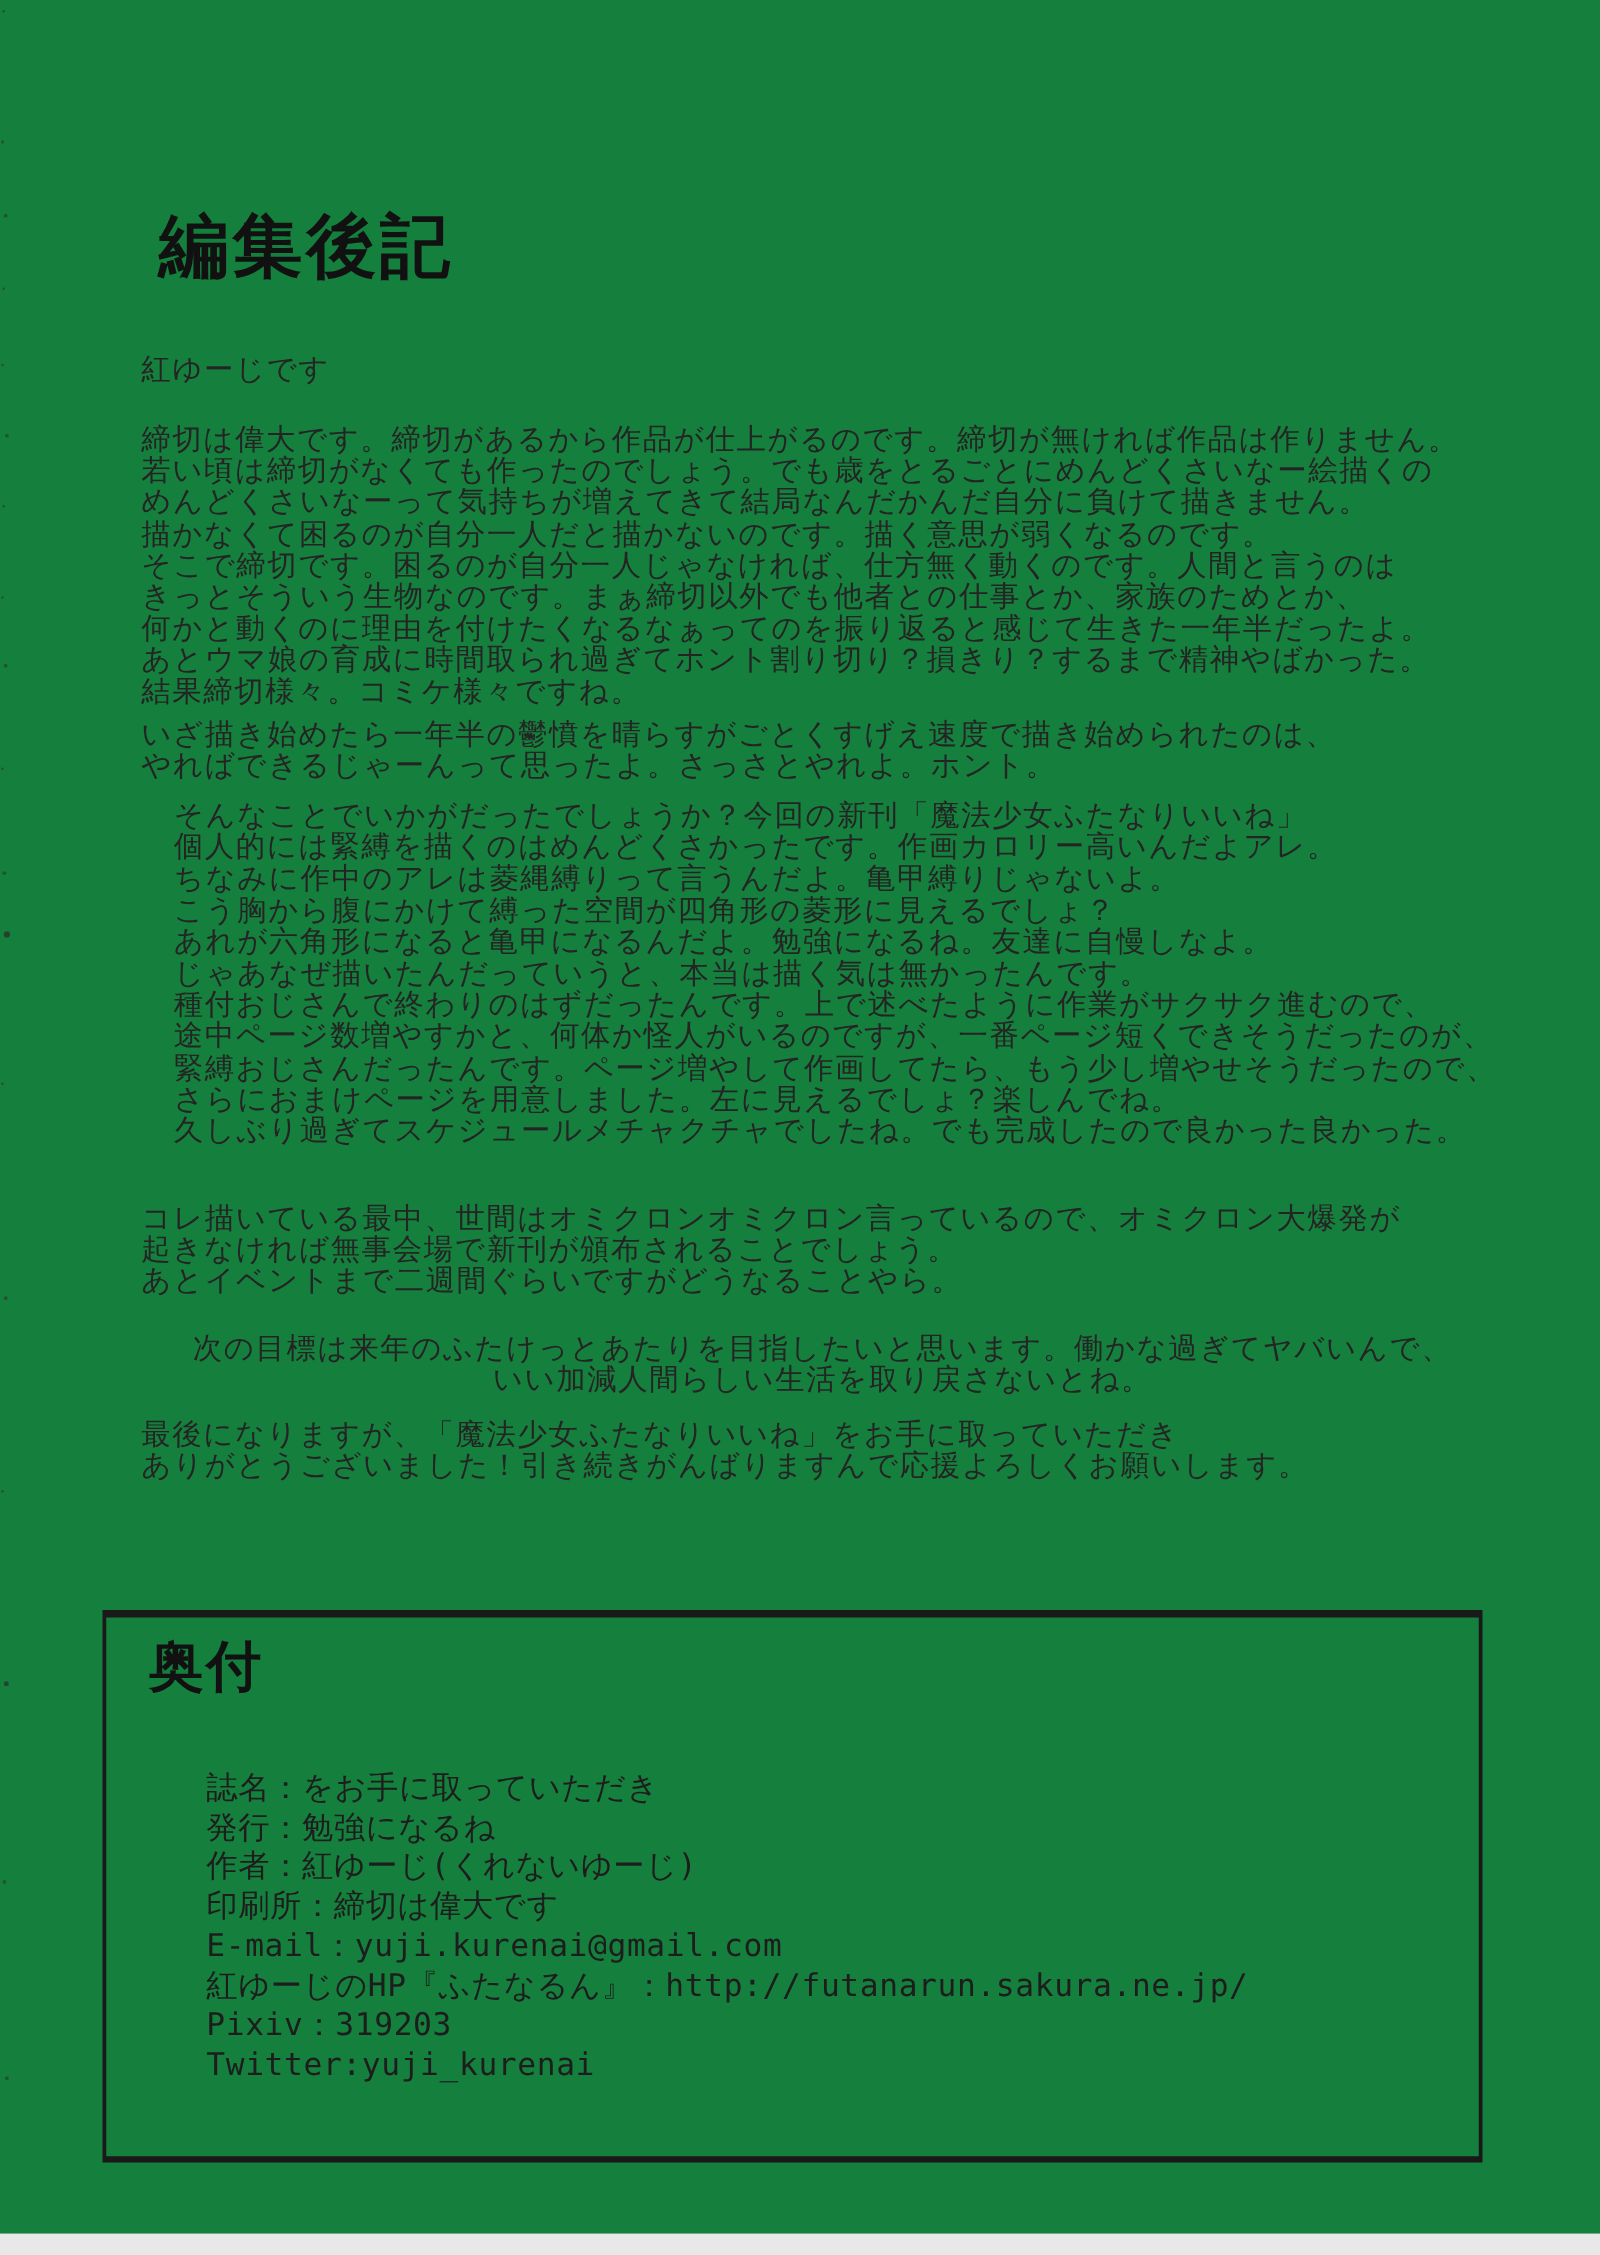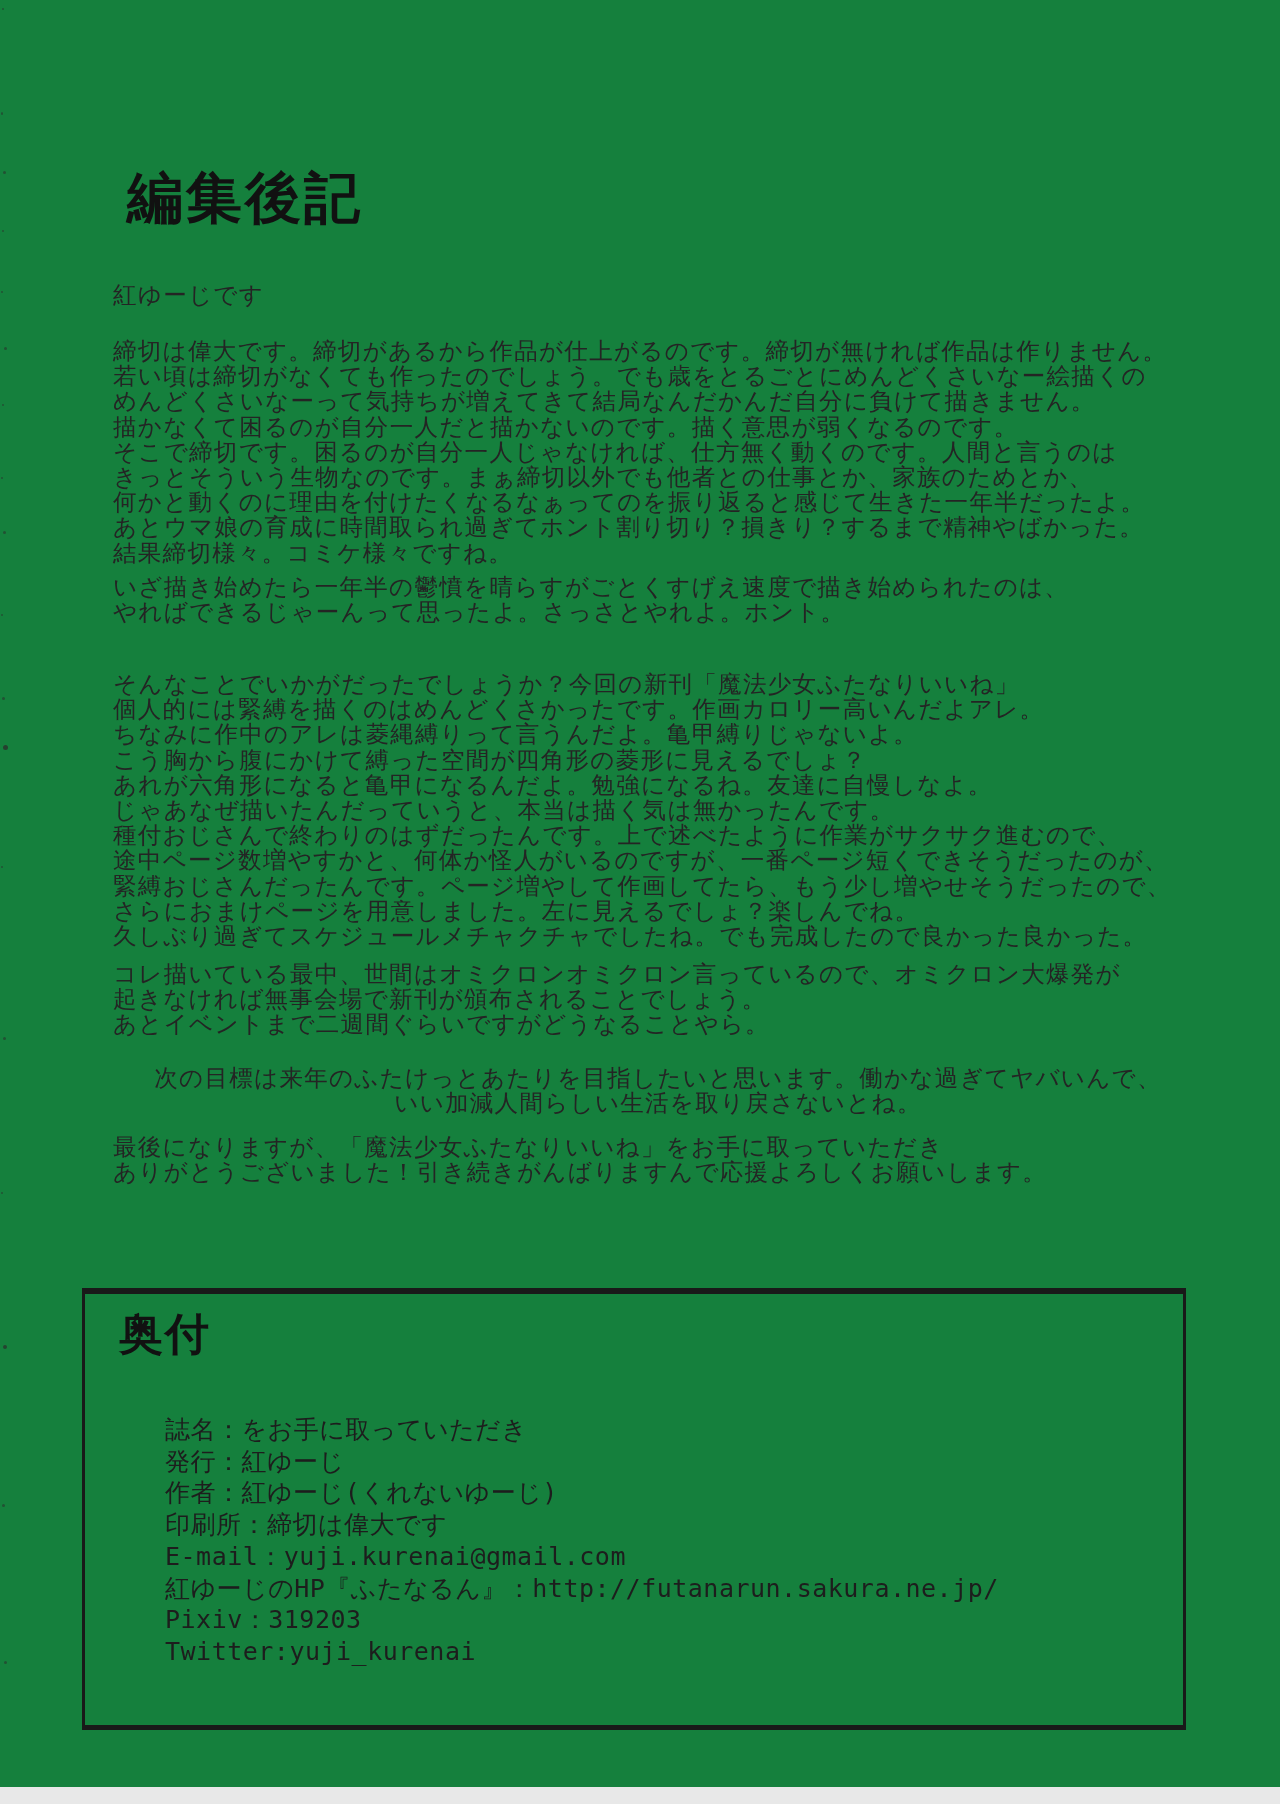--- a/index.html
+++ b/index.html
@@ -42,21 +42,21 @@
     width: 1090px;
     margin: 0;
     font-size: 23.5px;
     line-height: 25.2px;
     letter-spacing: 1.3px;
     color: #242424;
     white-space: pre-line;
   }
   .para-1 { top: 339px; }
   .para-2 { top: 575px; }
-  .para-3 { top: 672px; }
+  .para-3 { top: 640px; margin-left: 26px; }
   .para-4 { top: 962px; }
   .para-5 { top: 1066px; text-align: center; }
   .para-6 { top: 1135px; }
 
   .colophon-box {
     position: absolute;
     left: 82px;
     top: 1288px;
     width: 1104px;
     height: 442px;
@@ -132,21 +132,21 @@
 あとイベントまで二週間ぐらいですがどうなることやら。</p>
   <p class="para para-5">次の目標は来年のふたけっとあたりを目指したいと思います。働かな過ぎてヤバいんで、
 いい加減人間らしい生活を取り戻さないとね。</p>
   <p class="para para-6">最後になりますが、「魔法少女ふたなりいいね」をお手に取っていただき
 ありがとうございました！引き続きがんばりますんで応援よろしくお願いします。</p>
 
   <div class="colophon-box">
     <div class="colophon-heading">奥付</div>
     <div class="colophon-entries">
         <div class="colophon-line">誌名：をお手に取っていただき</div>
-        <div class="colophon-line">発行：紅ゆーじ</div>
+        <div class="colophon-line">発行：勉強になるね</div>
         <div class="colophon-line">作者：紅ゆーじ(くれないゆーじ)</div>
         <div class="colophon-line">印刷所：締切は偉大です</div>
         <div class="colophon-line">E-mail：yuji.kurenai@gmail.com</div>
         <div class="colophon-line">紅ゆーじのHP『ふたなるん』：http://futanarun.sakura.ne.jp/</div>
         <div class="colophon-line">Pixiv：319203</div>
         <div class="colophon-line">Twitter:yuji_kurenai</div>
       </div>
   </div>
 
   <div class="speck" style="left:2px;top:8px;width:2px;height:2px;"></div>

